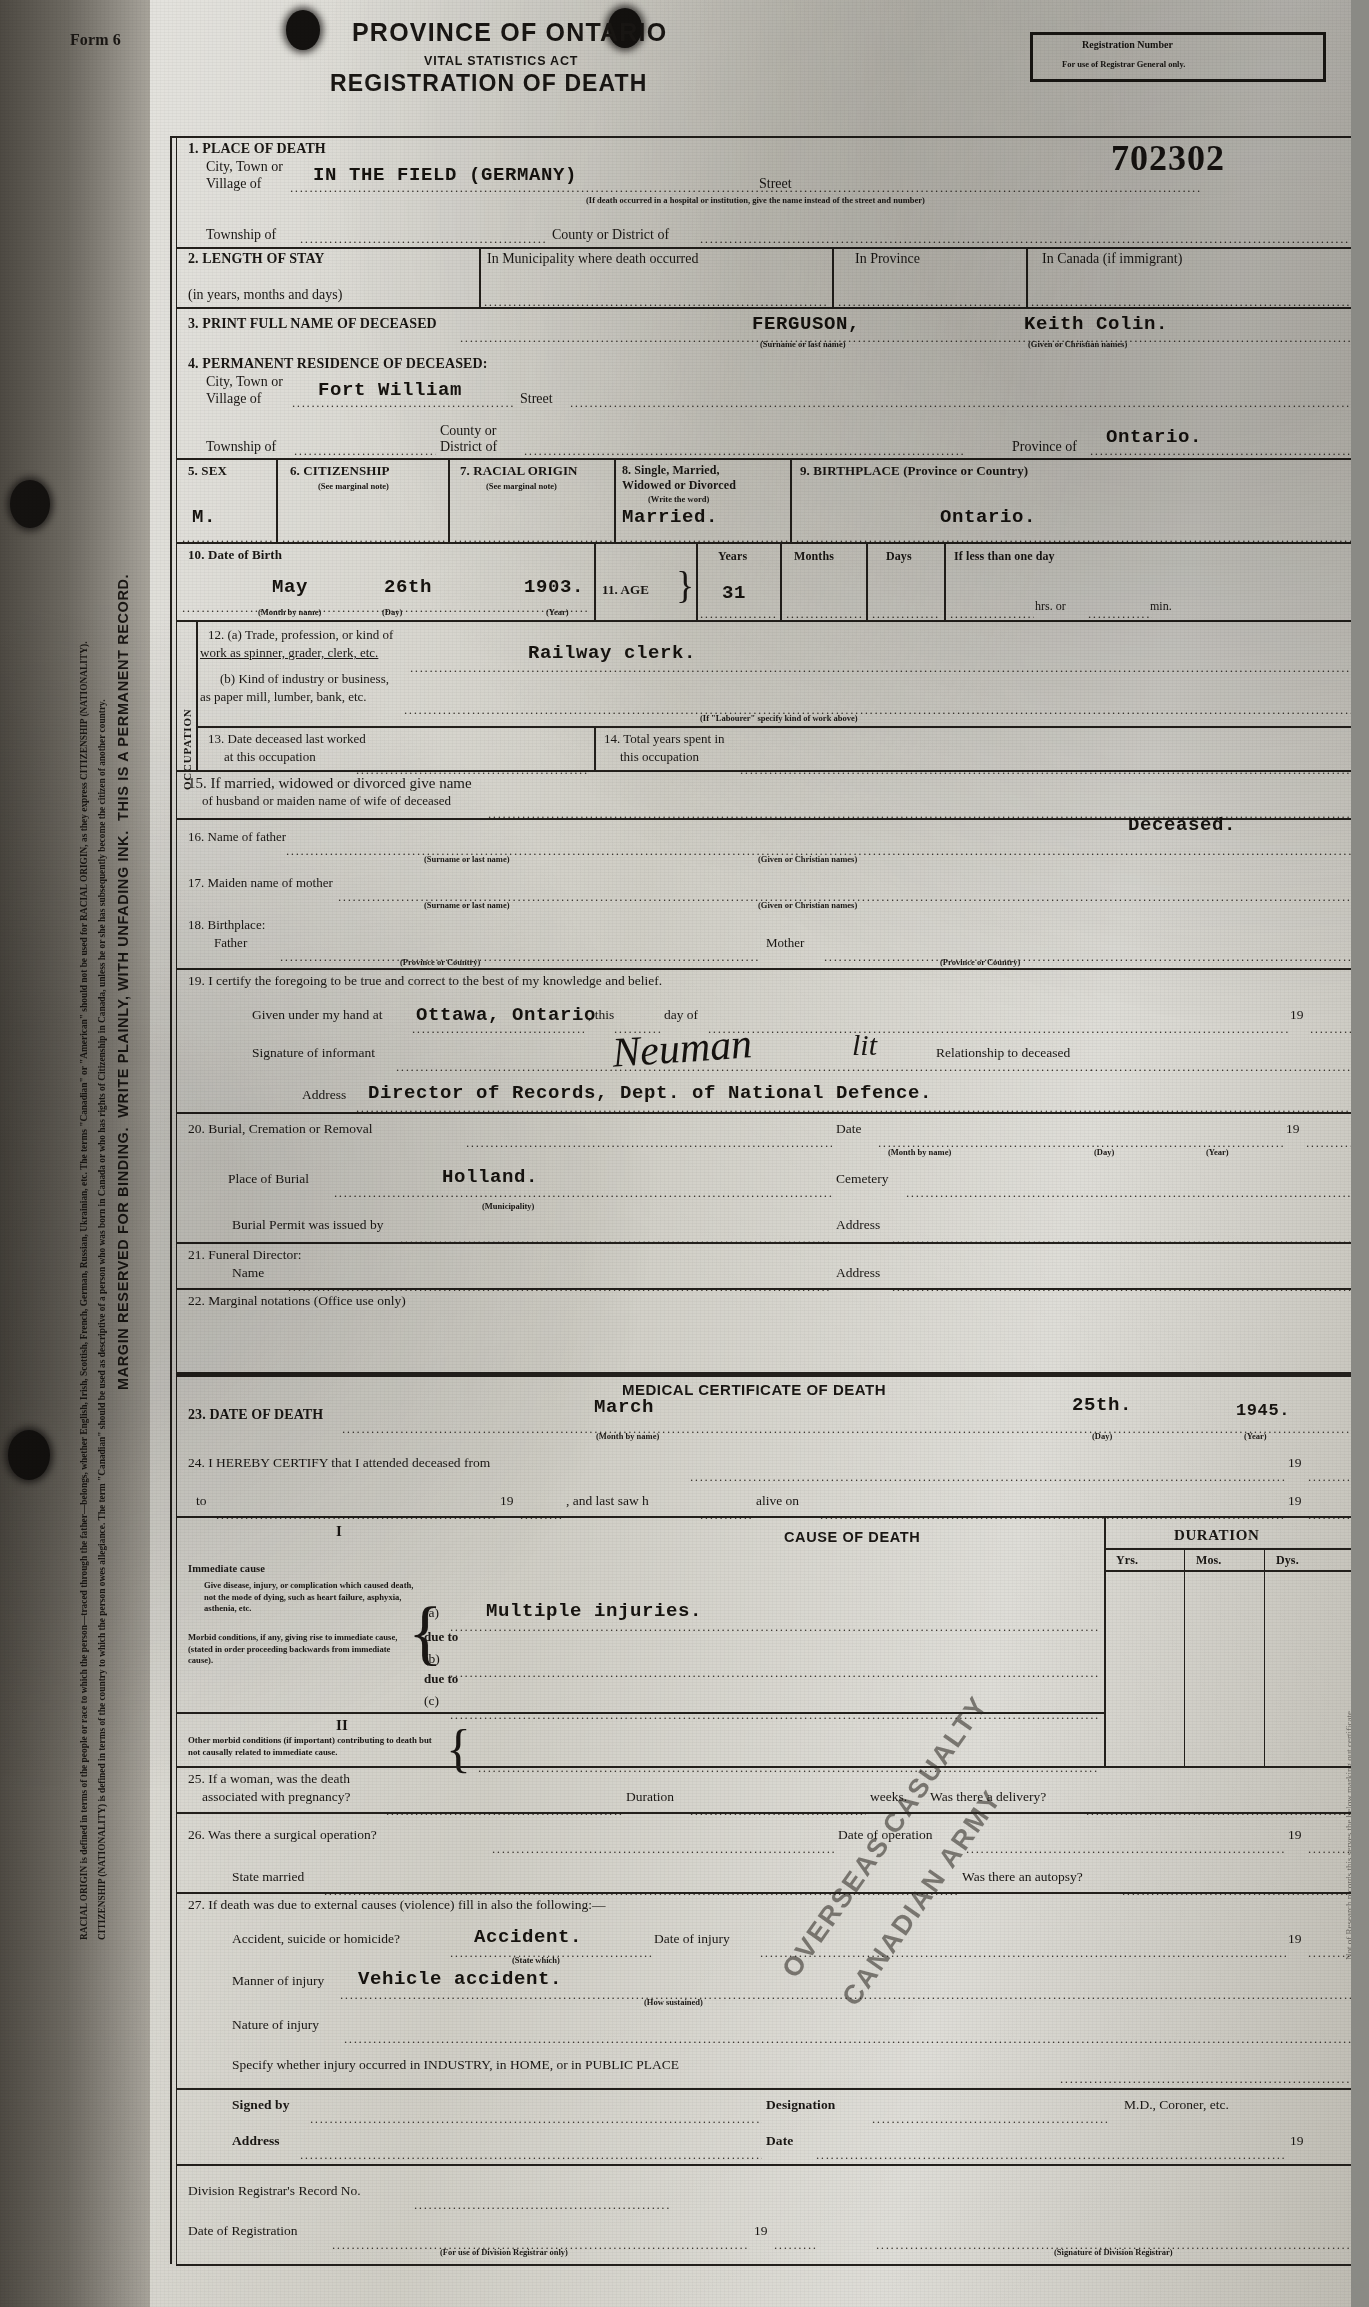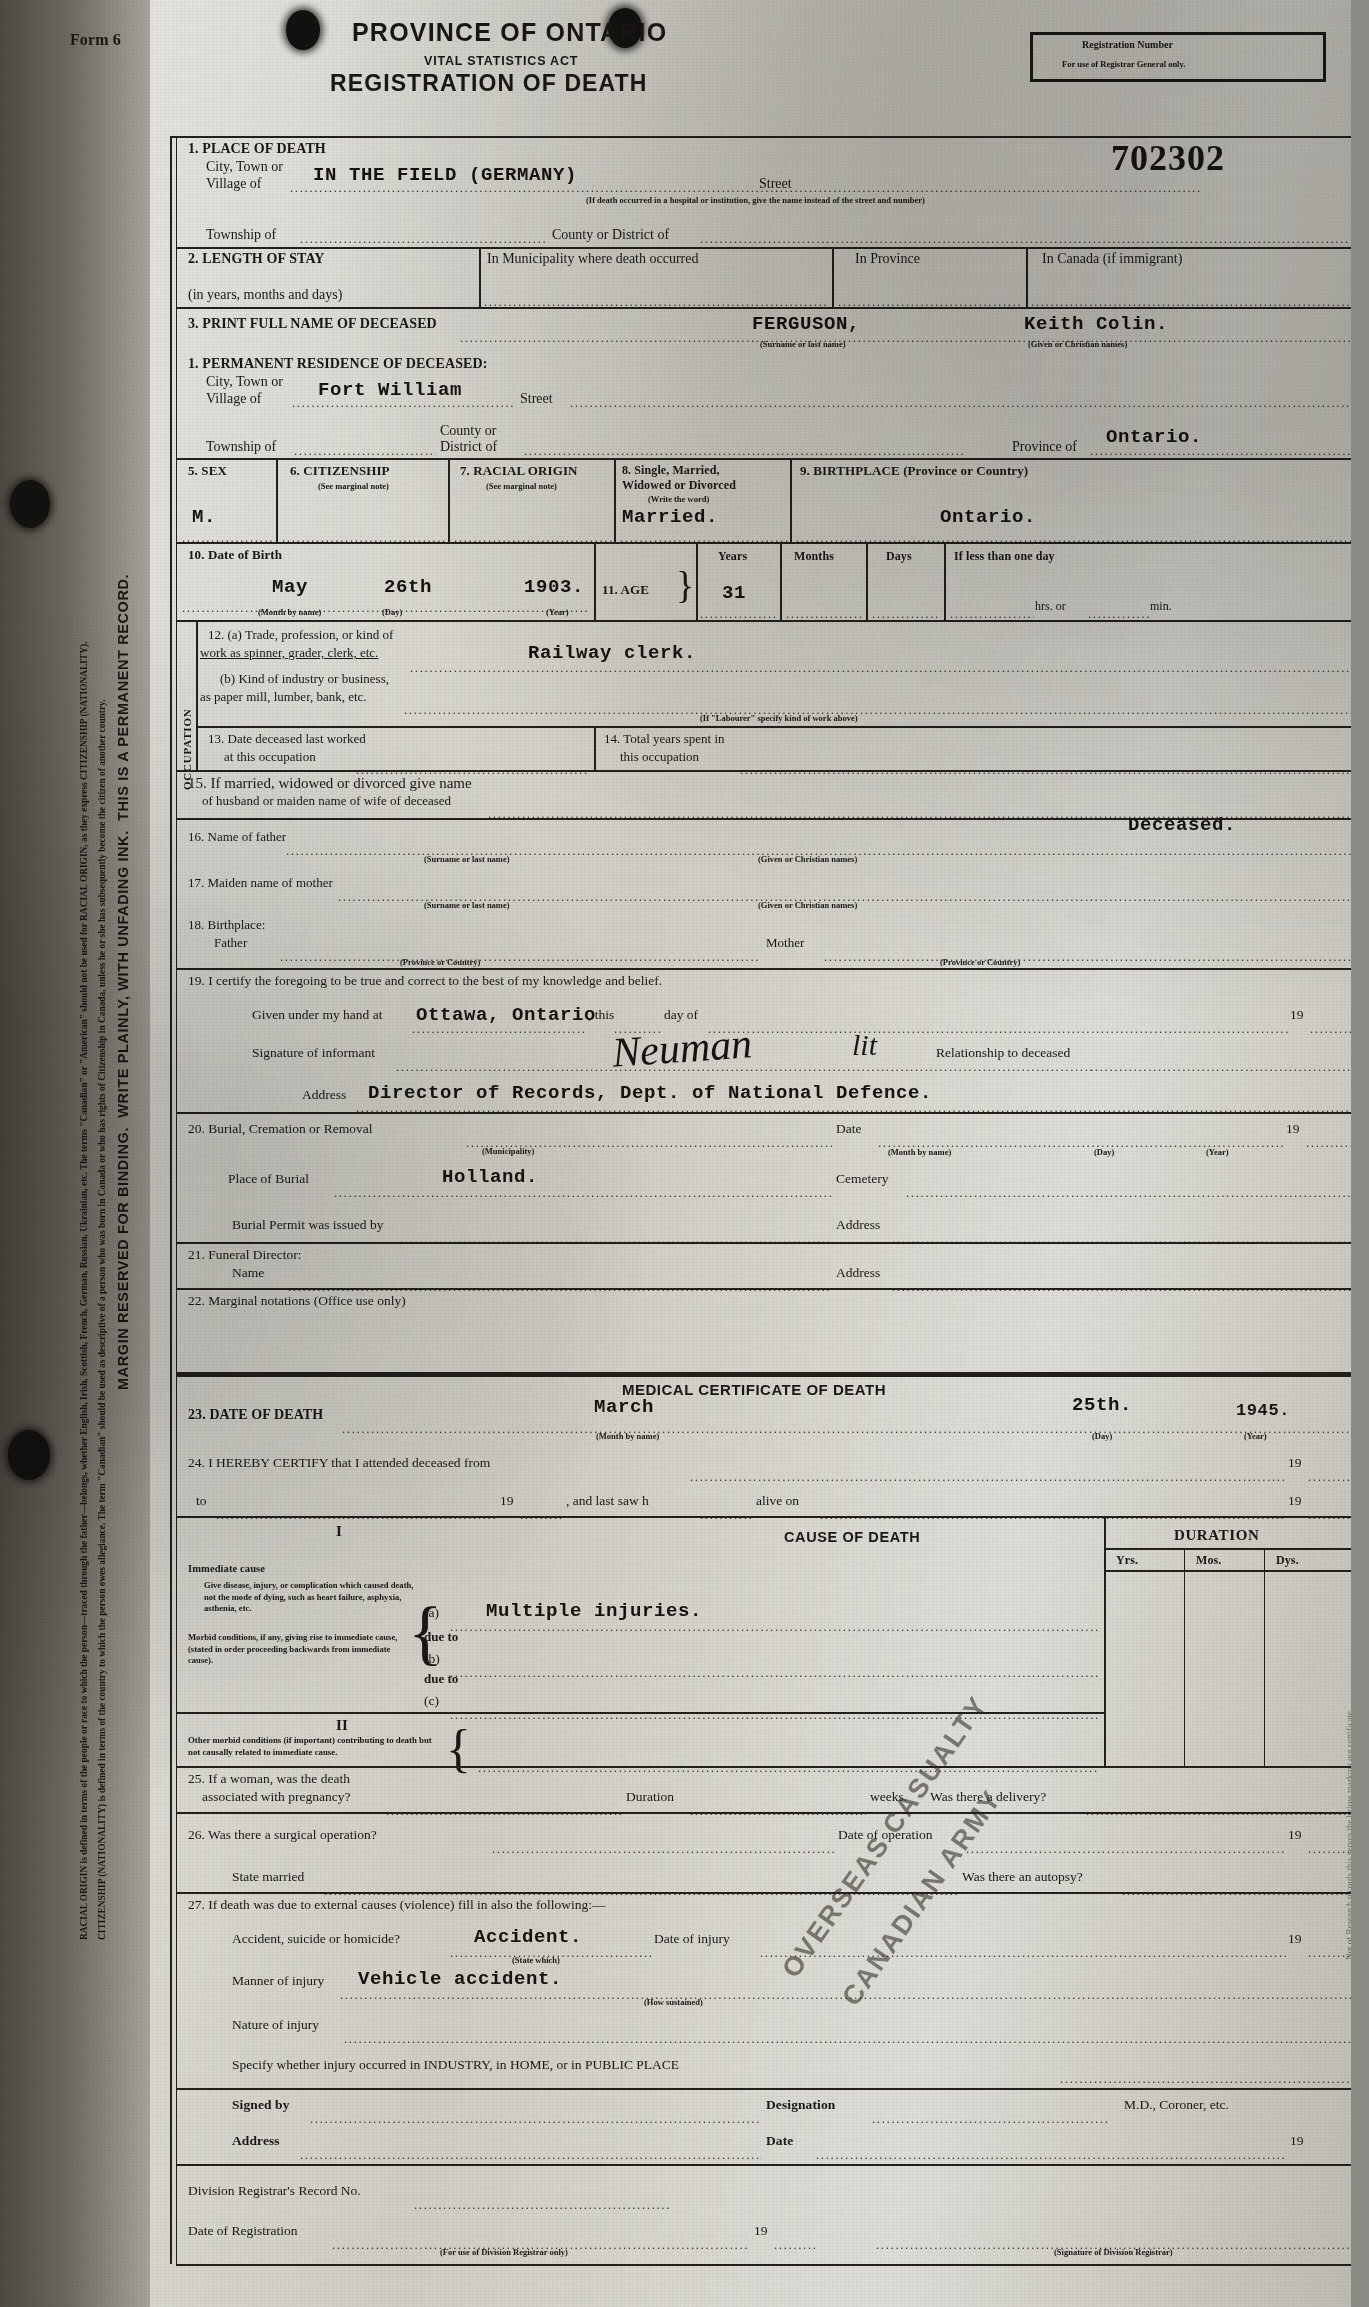--- a/index.html
+++ b/index.html
@@ -115,21 +115,21 @@
   <div class="dots" style="left:1031px;top:294px;width:320px;"></div>
 
   <div class="rule" style="left:176px;top:307px;width:1180px;height:2px;"></div>
   <div class="t lbl" style="left:188px;top:317px;">3. PRINT FULL NAME OF DECEASED</div>
   <div class="dots" style="left:460px;top:330px;width:890px;"></div>
   <div class="t type" style="left:752px;top:315px;">FERGUSON,</div>
   <div class="t type" style="left:1024px;top:315px;">Keith Colin.</div>
   <div class="t lbl-xs" style="left:760px;top:340px;">(Surname or last name)</div>
   <div class="t lbl-xs" style="left:1028px;top:340px;">(Given or Christian names)</div>
 
-  <div class="t lbl" style="left:188px;top:357px;">1. PERMANENT RESIDENCE OF DECEASED:</div>
+  <div class="t lbl" style="left:188px;top:357px;">4. PERMANENT RESIDENCE OF DECEASED:</div>
   <div class="t plain" style="left:206px;top:375px;">City, Town or</div>
   <div class="t plain" style="left:206px;top:392px;">Village of</div>
   <div class="dots" style="left:292px;top:395px;width:222px;"></div>
   <div class="t type" style="left:318px;top:381px;">Fort William</div>
   <div class="t plain" style="left:520px;top:392px;">Street</div>
   <div class="dots" style="left:570px;top:395px;width:780px;"></div>
   <div class="t plain" style="left:206px;top:440px;">Township of</div>
   <div class="t plain" style="left:440px;top:424px;">County or</div>
   <div class="t plain" style="left:440px;top:440px;">District of</div>
   <div class="dots" style="left:294px;top:443px;width:142px;"></div>
@@ -265,21 +265,21 @@
   <div class="dots" style="left:878px;top:1135px;width:406px;"></div>
   <div class="t plain" style="left:1286px;top:1122px;font-size:13.5px;">19</div>
   <div class="dots" style="left:1306px;top:1135px;width:46px;"></div>
   <div class="t lbl-xs" style="left:888px;top:1148px;">(Month by name)</div>
   <div class="t lbl-xs" style="left:1094px;top:1148px;">(Day)</div>
   <div class="t lbl-xs" style="left:1206px;top:1148px;">(Year)</div>
 
   <div class="t plain" style="left:228px;top:1172px;font-size:13.5px;">Place of Burial</div>
   <div class="dots" style="left:334px;top:1185px;width:498px;"></div>
   <div class="t type" style="left:442px;top:1168px;">Holland.</div>
-  <div class="t lbl-xs" style="left:460px;top:1147px;padding-left:22px;">(Municipality)</div>
+  <div class="t lbl-xs" style="left:460px;top:1202px;padding-left:22px;">(Municipality)</div>
   <div class="t plain" style="left:836px;top:1172px;font-size:13.5px;">Cemetery</div>
   <div class="dots" style="left:906px;top:1185px;width:446px;"></div>
 
   <div class="t plain" style="left:232px;top:1218px;font-size:13.5px;">Burial Permit was issued by</div>
   <div class="dots" style="left:400px;top:1231px;width:432px;"></div>
   <div class="t plain" style="left:836px;top:1218px;font-size:13.5px;">Address</div>
   <div class="dots" style="left:892px;top:1231px;width:460px;"></div>
 
   <div class="rule" style="left:176px;top:1242px;width:1180px;height:2px;"></div>
   <div class="t plain" style="left:188px;top:1248px;font-size:13.5px;">21. Funeral Director:</div>

